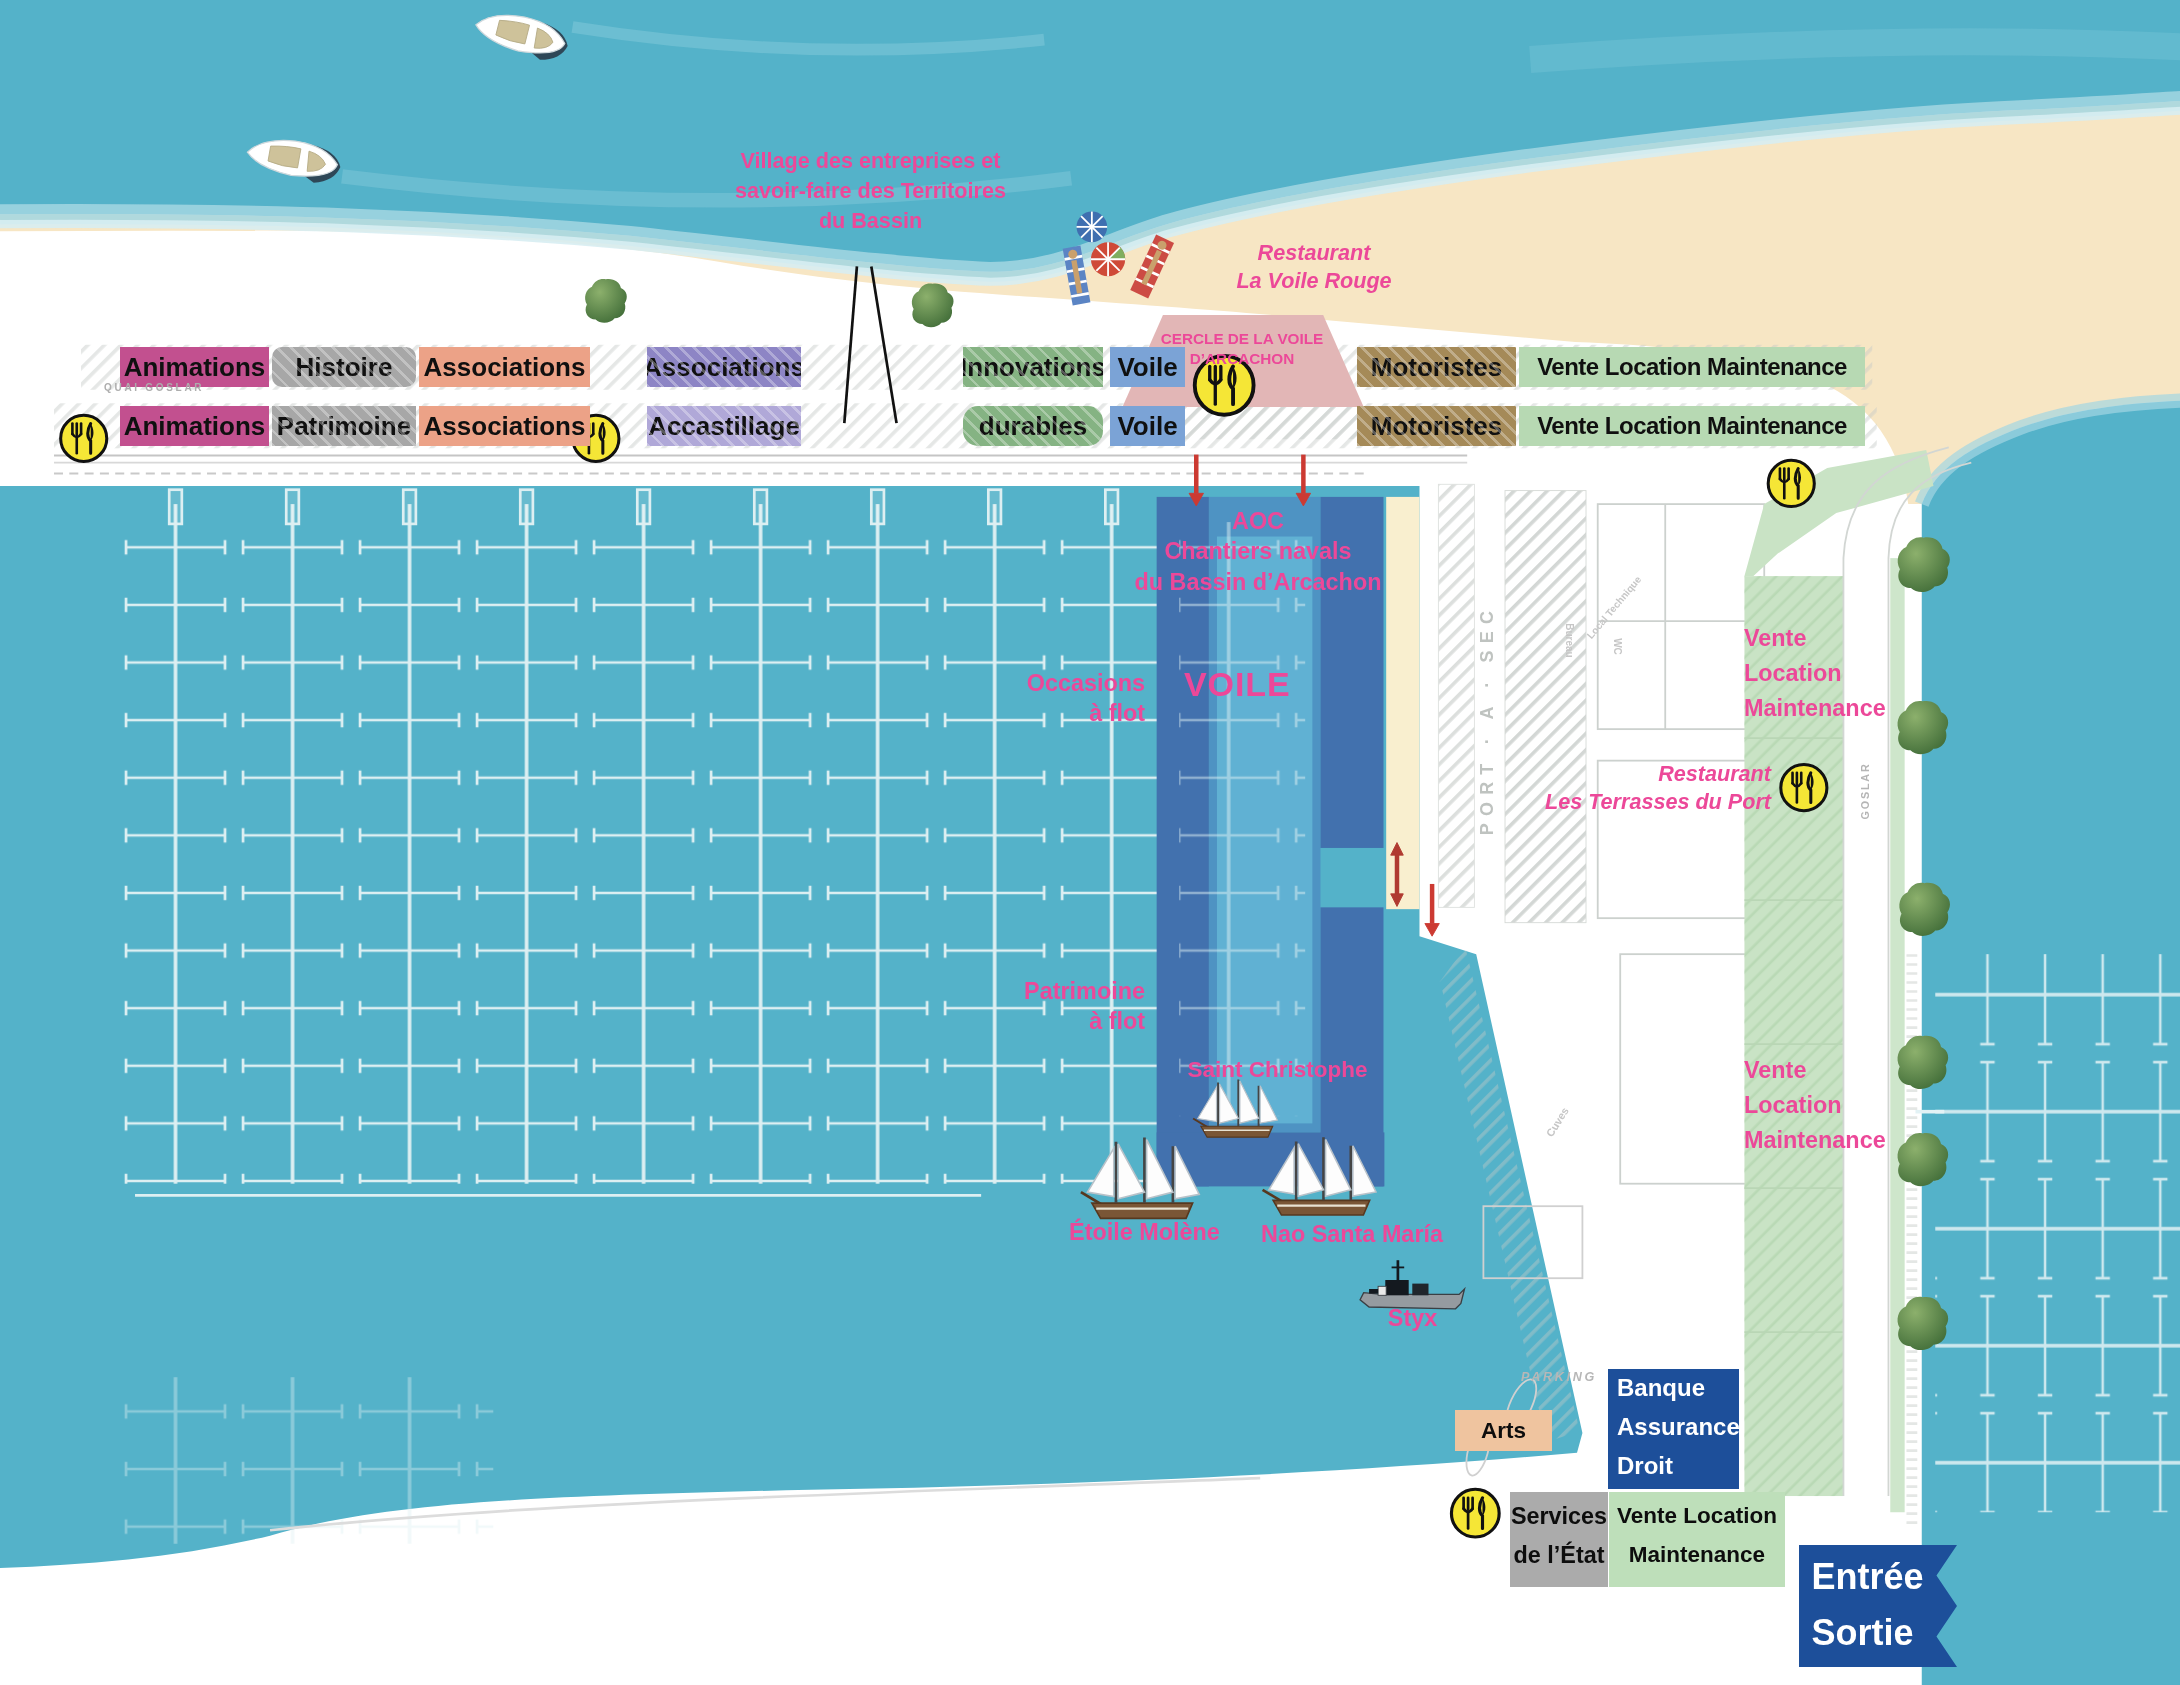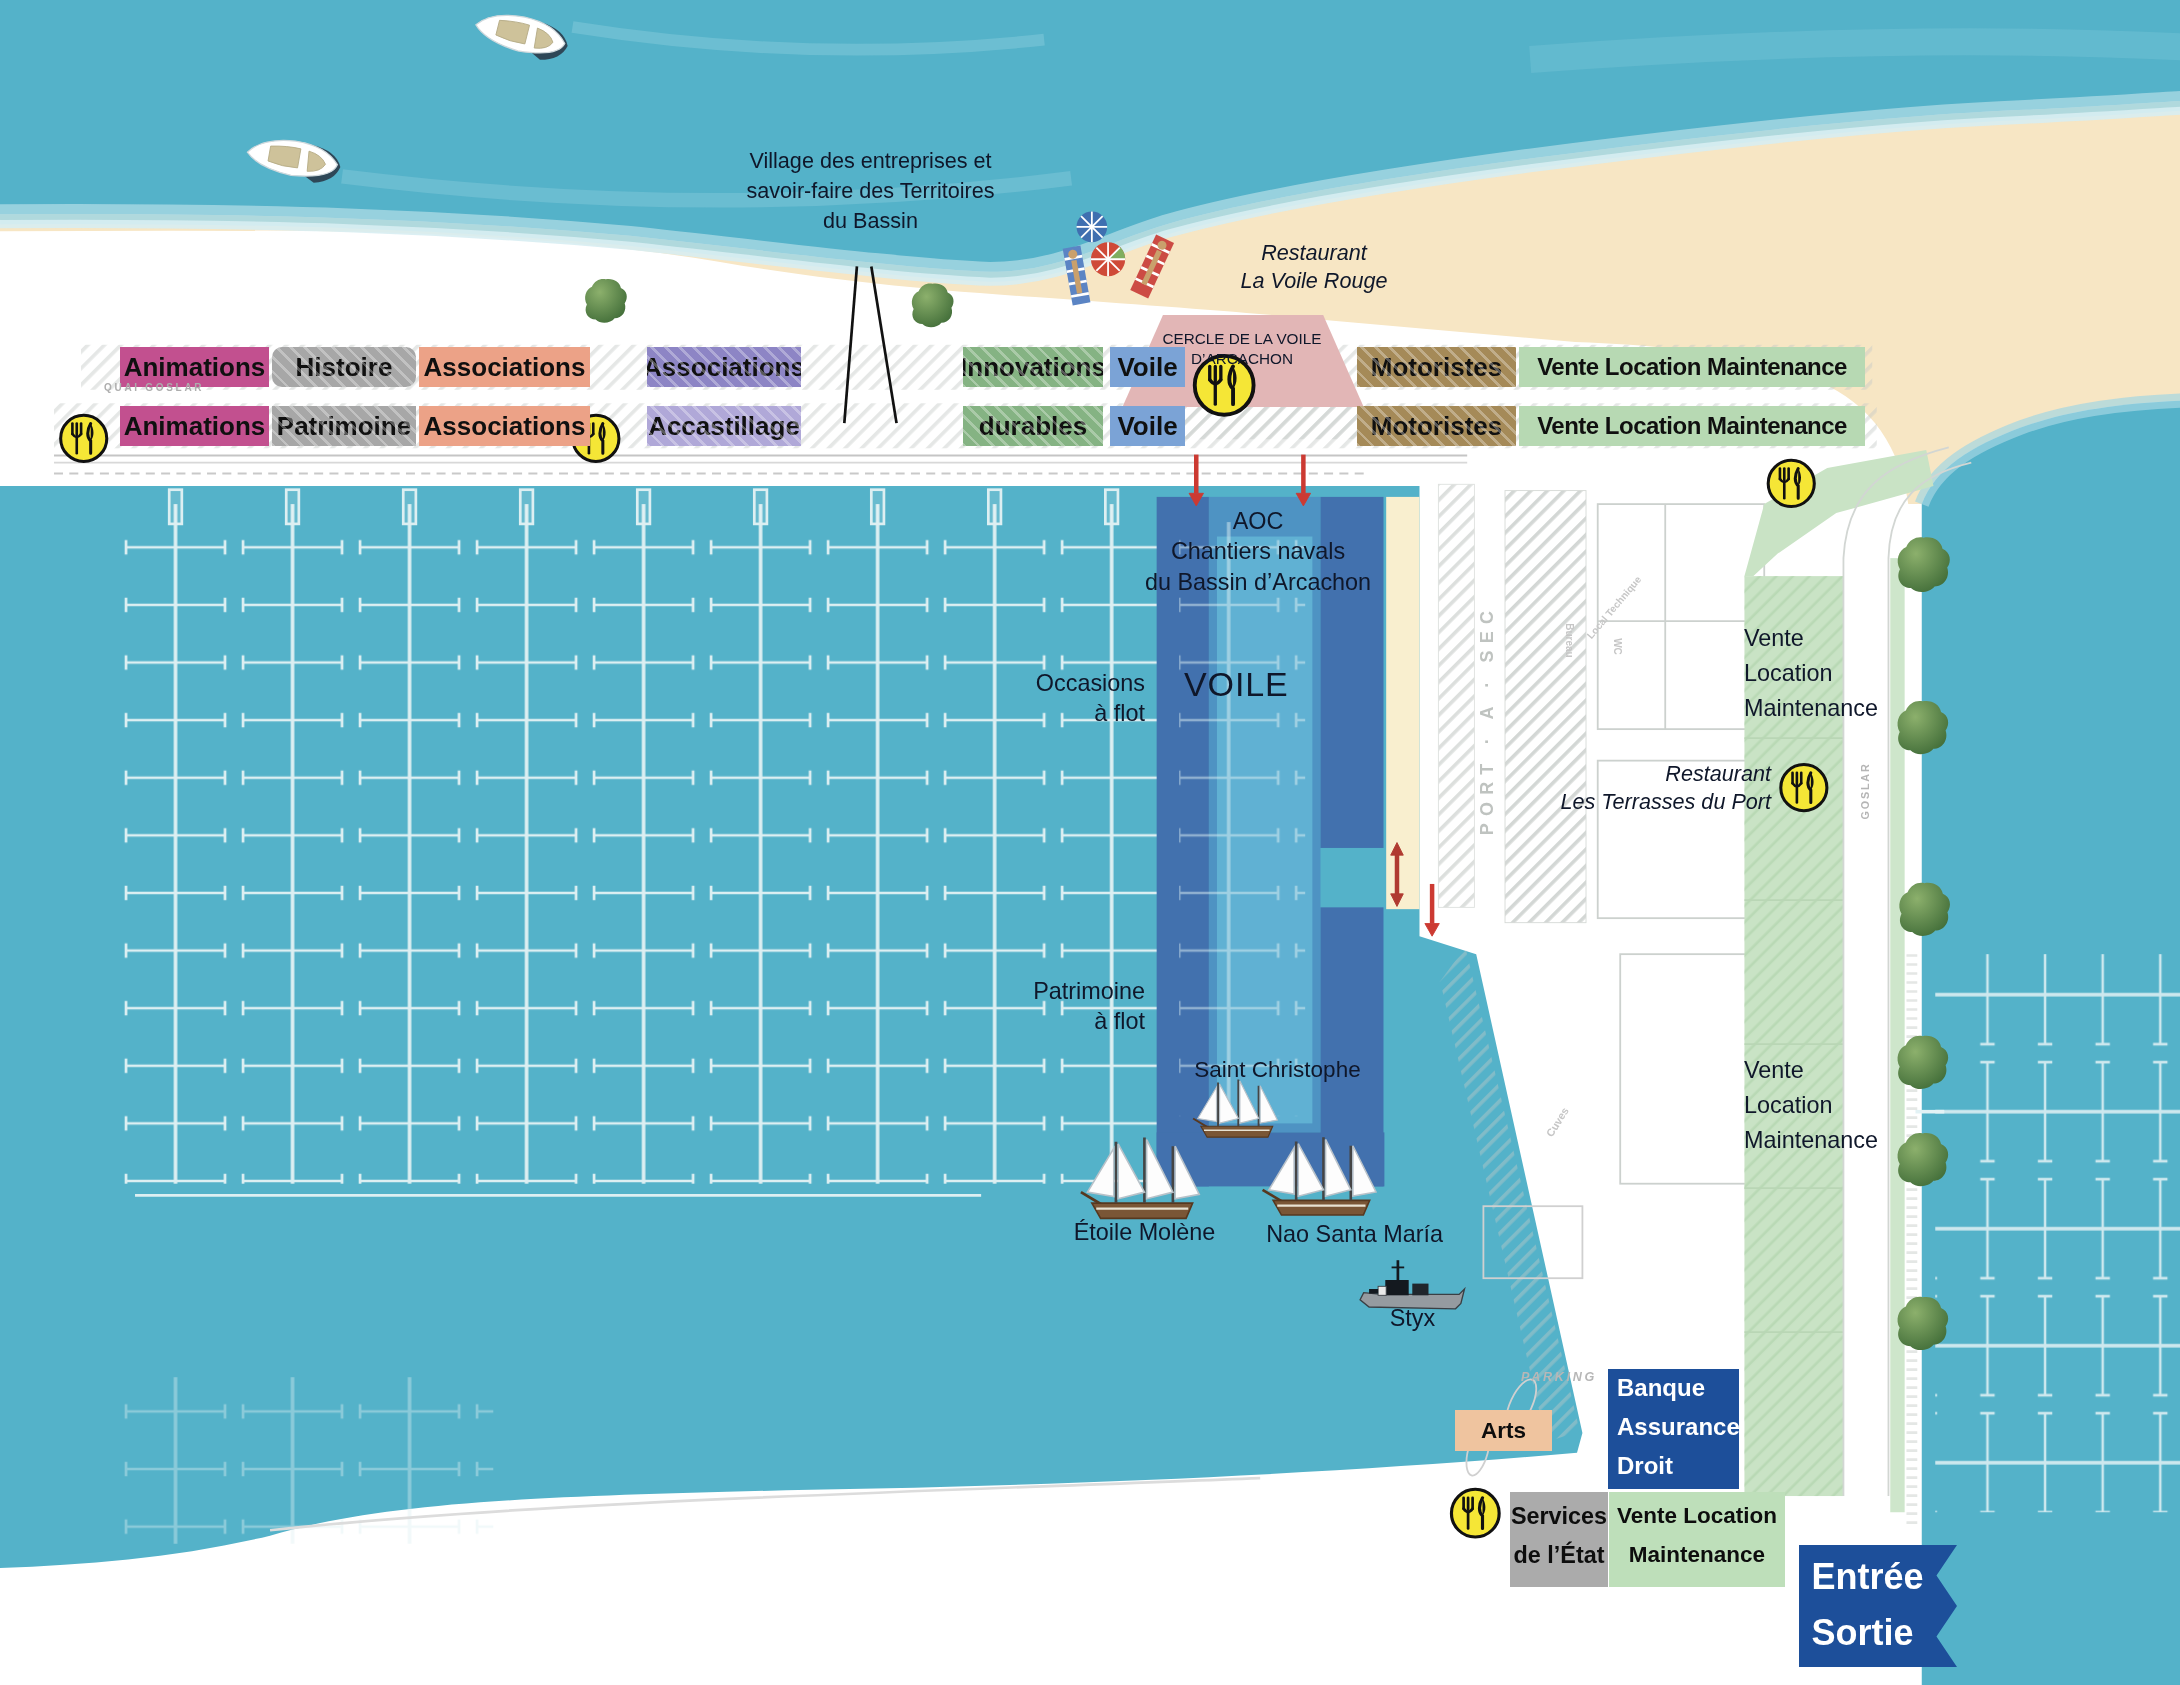--- a/index.html
+++ b/index.html
@@ -1,18 +1,18 @@
 <!DOCTYPE html>
 <html style="font-size:14.4px"><head>
 <meta charset="utf-8">
 <style>
   html,body{margin:0;padding:0;background:#ffffff;font-family:"Liberation Sans",sans-serif;}
   .map{position:relative;width:2181px;height:1686px;overflow:hidden;background:#ffffff;}
   .map svg.base{position:absolute;left:0;top:0;}
-  .lbl{position:absolute;font-weight:400;color:#0f172a;white-space:pre-line;line-height:1.3;}
+  .lbl{position:absolute;font-weight:700;color:#ec4899;white-space:pre-line;line-height:1.3;}
   .chip{position:absolute;height:40px;display:flex;align-items:center;justify-content:center;
         font-weight:700;font-size:26px;color:#101010;overflow:hidden;}
   .chip.r1{top:347px}.chip.r2{top:406px}
   .chip.wide{font-size:24px;letter-spacing:-0.5px}
   .chip.hatch::after{content:"";position:absolute;inset:0;
         background:repeating-linear-gradient(45deg,rgba(255,255,255,.30) 0 2.7px,rgba(255,255,255,0) 2.7px 10px);}
   .box{position:absolute;font-weight:700;color:#0d0d0d;white-space:pre-line;}
   .flag{position:absolute;left:1799px;top:1545px;width:158px;height:122px;
         clip-path:polygon(0 0,100% 0,87% 25%,100% 50%,87% 75%,100% 100%,0 100%);
         padding:3.6px 0 0 12.6px;box-sizing:border-box;}
@@ -287,21 +287,21 @@
 <div class="chip r1 hatch" style="left: 647px; width: 154px; background-color: rgb(141, 133, 197);">Associations</div>
 <div class="chip r1 hatch" style="left: 963px; width: 140px; background-color: rgb(133, 179, 131);">Innovations</div>
 <div class="chip r1" style="left: 1110px; width: 75px; background-color: rgb(123, 163, 214);">Voile</div>
 <div class="chip r1 hatch" style="left: 1357px; width: 159px; background-color: rgb(165, 138, 88);">Motoristes</div>
 <div class="chip r1 wide" style="left: 1519px; width: 346px; background-color: rgb(183, 217, 179);">Vente Location Maintenance</div>
 
 <div class="chip r2" style="left: 120px; width: 149px; background-color: rgb(194, 80, 143);">Animations</div>
 <div class="chip r2 hatch" style="left: 272px; width: 144px; background-color: rgb(167, 167, 167);">Patrimoine</div>
 <div class="chip r2" style="left: 419px; width: 171px; background-color: rgb(236, 162, 135);">Associations</div>
 <div class="chip r2 hatch" style="left: 647px; width: 154px; background-color: rgb(176, 168, 216);">Accastillage</div>
-<div class="chip r2 hatch" style="left: 963px; width: 140px; background-color: rgb(133, 179, 131);">durables</div>
+<div class="chip r2 hatch" style="left: 963px; width: 140px; background-color: rgb(133, 179, 131); border-radius: 15px;">durables</div>
 <div class="chip r2" style="left: 1110px; width: 75px; background-color: rgb(123, 163, 214);">Voile</div>
 <div class="chip r2 hatch" style="left: 1357px; width: 159px; background-color: rgb(165, 138, 88);">Motoristes</div>
 <div class="chip r2 wide" style="left: 1519px; width: 346px; background-color: rgb(183, 217, 179);">Vente Location Maintenance</div>
 
 <div class="lbl" style="left:704px;top:146px;width:333px;text-align:center;font-size:21.6px;line-height:1.4">Village des entreprises et
 savoir-faire des Territoires
 du Bassin</div>
 <div class="lbl" style="left:1179px;top:239px;width:270px;text-align:center;font-size:21.6px;font-style:italic">Restaurant
 La Voile Rouge</div>
 <div class="lbl" style="left:1134px;top:329px;width:216px;text-align:center;font-size:15.3px">CERCLE DE LA VOILE

